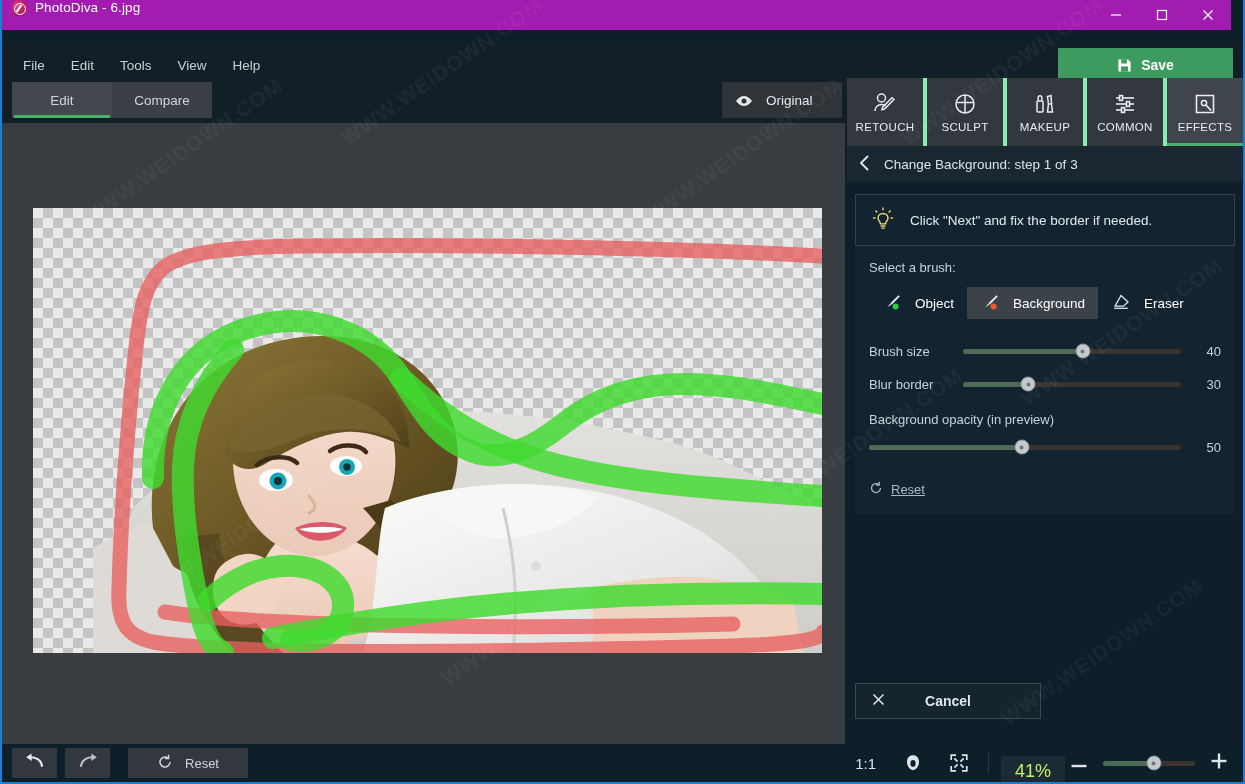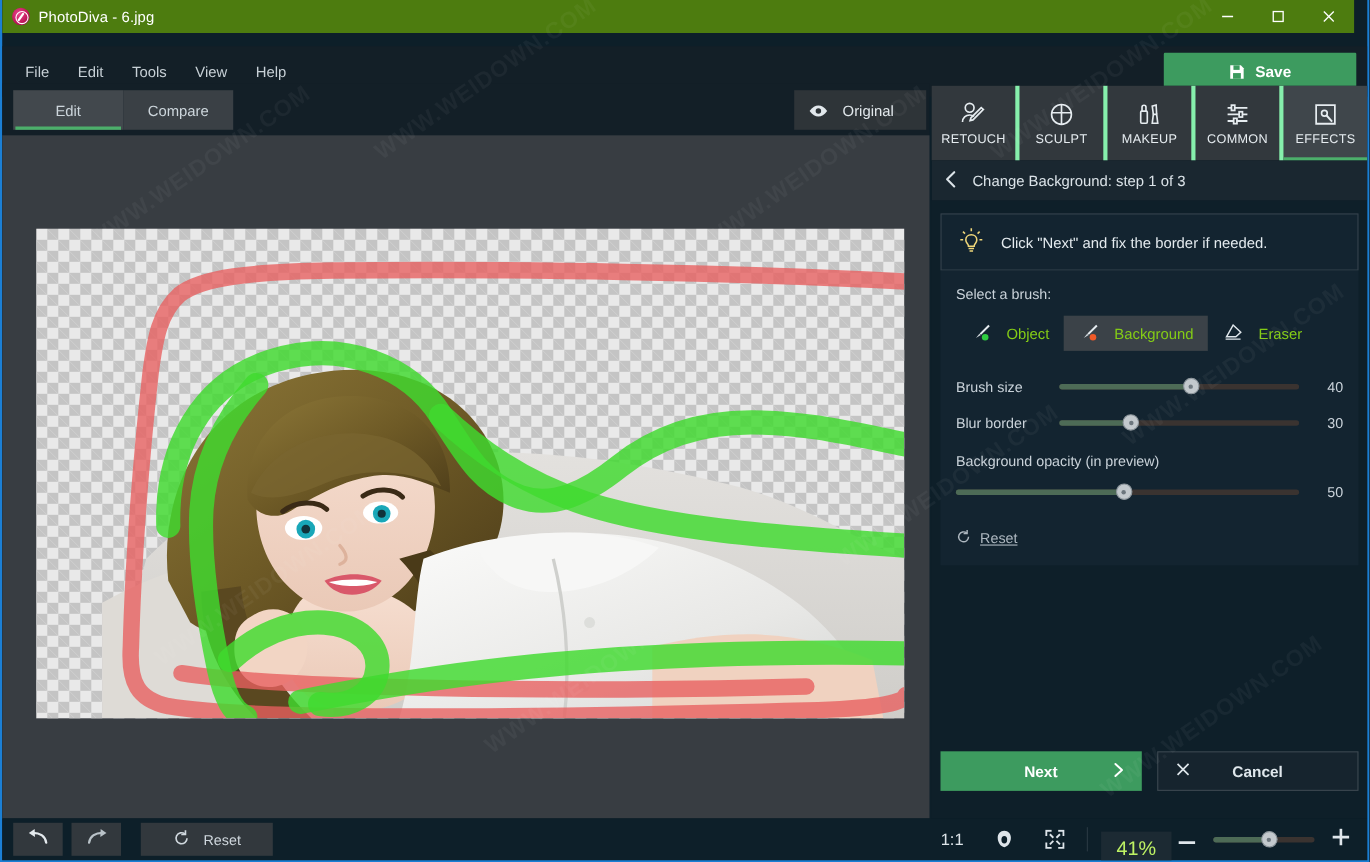--- a/index.html
+++ b/index.html
@@ -14,22 +14,22 @@
     width: 1245px; height: 784px;
     background: #0d1f29;
     border: 2px solid #1b7fd4;
     border-top: none;
     overflow: hidden;
   }
 
   
   .titlebar {
     position: absolute; top: 0; left: 0; right: 12px; height: 30px;
-    background: #4d7c0f;
-    display: flex; align-items: center;
+    background: #a21caf;
+    display: flex; align-items: flex-start;
   }
   .title-icon {
     width: 16px; height: 16px; margin-left: 9px; margin-right: 8px;
     border-radius: 50%;
     background: radial-gradient(circle at 40% 35%, #e8488f 0%, #c2185b 55%, #7b1040 100%);
     position: relative;
   }
   .title-icon::after {
     content: ""; position: absolute; left: 3px; top: 3px;
     width: 10px; height: 10px; border-radius: 50%;
@@ -127,21 +127,21 @@
     border: 1px solid #35424c; background: #132430;
     display: flex; align-items: center; gap: 14px; padding-left: 14px;
     color: #e3eaee; font-size: 13.5px;
   }
   .panel-body { margin: 0 8px; background: #132430; padding: 14px 14px 16px 14px; }
   .sec-label { color: #c9d2d9; font-size: 13px; margin-bottom: 12px; }
 
   .brushrow { display: flex; align-items: center; gap: 0; margin-bottom: 18px; }
   .brush {
     display: flex; align-items: center; gap: 13px; height: 32px;
-    padding: 0 13px; color: #84cc16; font-size: 13.5px;
+    padding: 0 13px; color: #ffffff; font-size: 13.5px;
   }
   .brush.selected { background: #3b4248; }
 
   .slider-row { display: flex; align-items: center; height: 28px; margin-bottom: 5px; }
   .slider-label { color: #c9d2d9; font-size: 13px; }
   .slider-label.w { width: 80px; }
   .track {
     position: relative; height: 5px; border-radius: 3px; background: #3a3330;
     flex: 1; margin: 0 14px;
   }
@@ -536,28 +536,20 @@
           <svg width="14" height="14" viewBox="0 0 14 14">
             <path d="M11.5 7a4.5 4.5 0 1 1-1.6-3.4" fill="none" stroke="#aeb8c0" stroke-width="1.3"></path>
             <polyline points="10.2,0.8 10.2,4 7,4" fill="none" stroke="#aeb8c0" stroke-width="1.3"></polyline>
           </svg>
         </span>
         <span class="rl">Reset</span>
       </div>
     </div>
 
     <div class="panel-actions">
-      <div class="next-btn">
-        <span>Next</span>
-        <span class="chev">
-          <svg width="10" height="14" viewBox="0 0 10 14">
-              <polyline points="2,1.5 8,7 2,12.5" fill="none" stroke="#ffffff" stroke-width="1.8" stroke-linecap="round" stroke-linejoin="round"></polyline>
-            </svg>
-        </span>
-      </div>
       <div class="cancel-btn">
         <span class="xm">
           <svg width="13" height="13" viewBox="0 0 13 13">
               <line x1="1.5" y1="1.5" x2="11.5" y2="11.5" stroke="#dfe7ec" stroke-width="1.5"></line>
               <line x1="11.5" y1="1.5" x2="1.5" y2="11.5" stroke="#dfe7ec" stroke-width="1.5"></line>
             </svg>
         </span>
         <span>Cancel</span>
       </div>
     </div>

